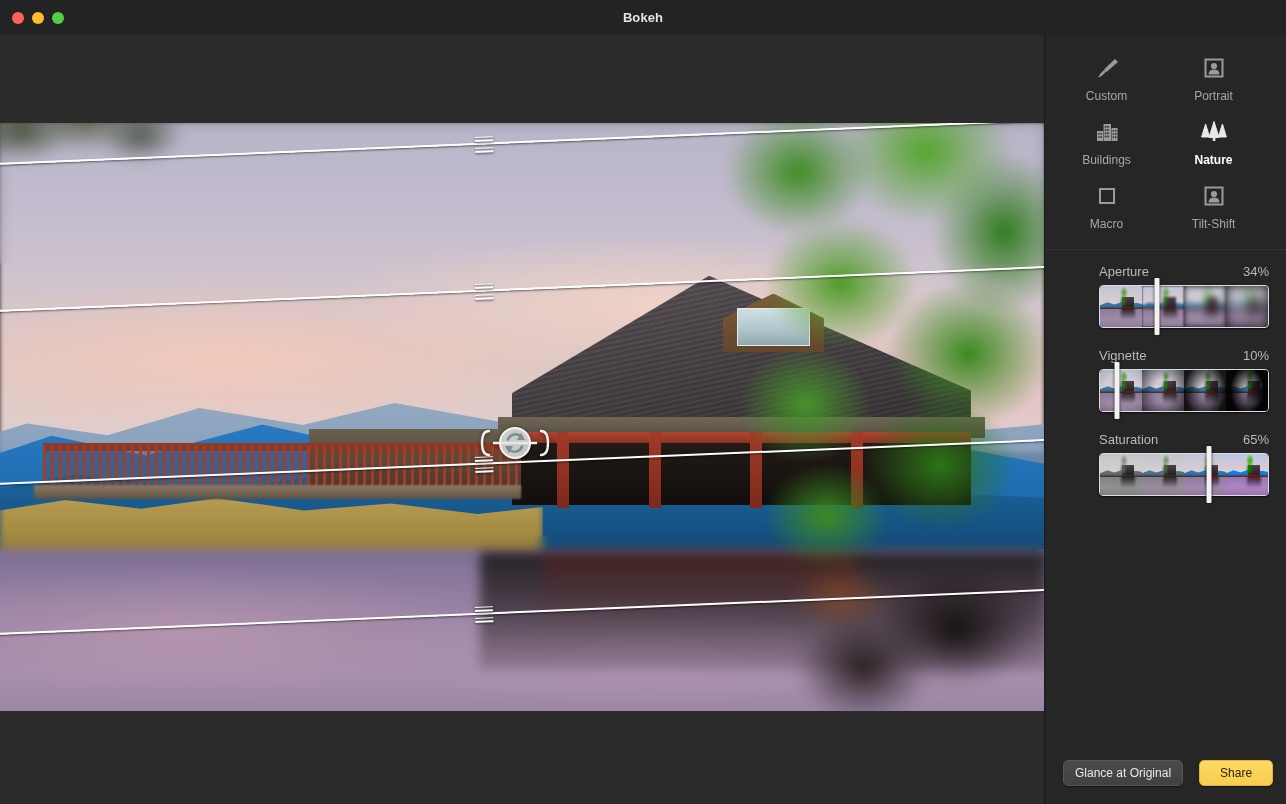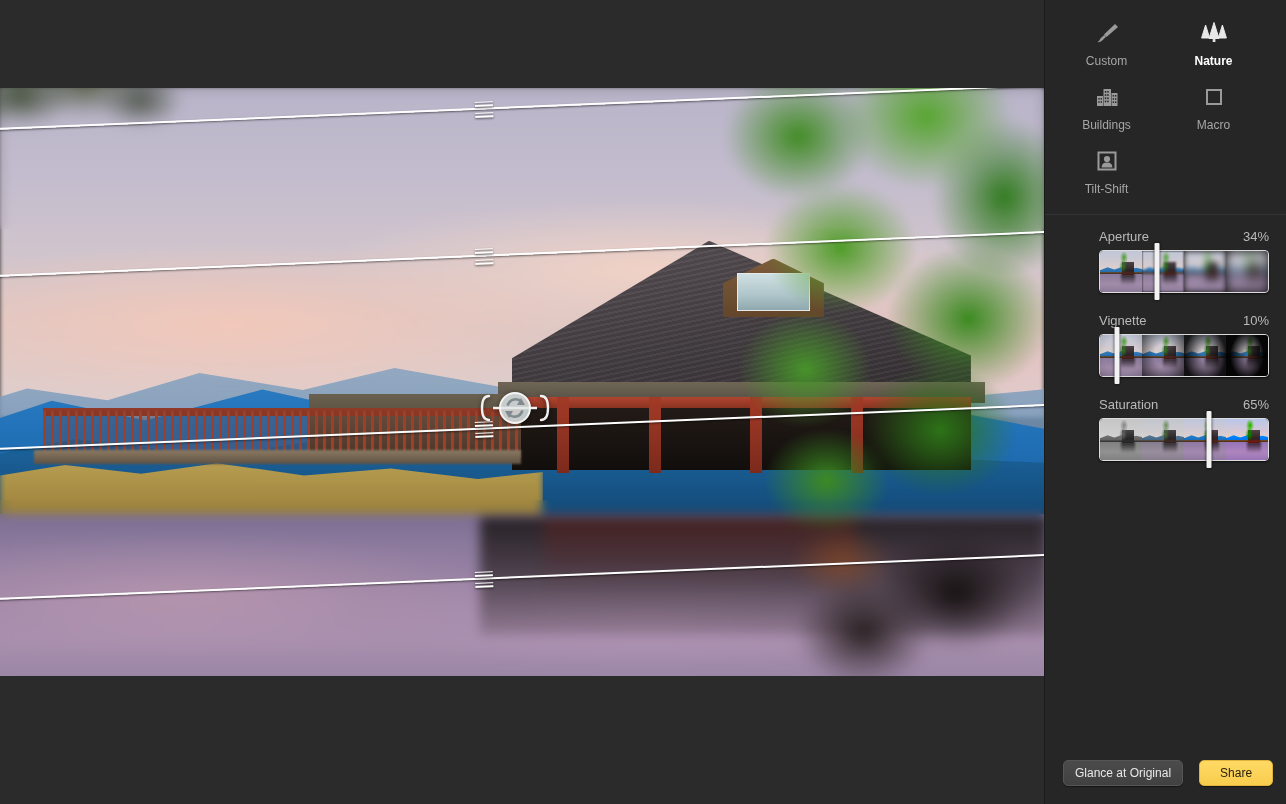--- a/index.html
+++ b/index.html
@@ -299,20 +299,28 @@
     background:linear-gradient(180deg,#ffd965 0%,#f8cd4e 100%);
     border-color:#e0b43a; color:#2a2206; font-weight:normal;
     min-width:74px; text-align:center;
   }
 </style>
 </head>
 <body>
 
 <div class="window">
 
+  <div class="titlebar">
+    <div class="traffic">
+      <span class="light red"></span>
+      <span class="light yellow"></span>
+      <span class="light green"></span>
+    </div>
+    <div class="win-title">Bokeh</div>
+  </div>
 
   <div class="body">
 
     <div class="canvas">
       <div class="photo-wrap">
         <div class="photo">
           <div class="sky"></div>
           <div class="mtn-far"></div>
           <div class="mtn-mid"></div>
           <div class="mtn-near"></div>
@@ -390,33 +398,29 @@
             <svg width="28" height="28" viewBox="0 0 28 28">
               <g fill="#9a9a9a">
                 <path d="M22 4 L25 7 L13.5 17 L11 14.5 Z"></path>
                 <path d="M11.2 15 L13 16.8 L9.5 20.3 Q6.8 22.8 4.5 22.2 Q6.8 20.6 7.4 18.6 Z"></path>
               </g>
             </svg>
           </span>
           <span class="lbl">Custom</span>
         </div>
 
-
-        <div class="preset active">
+        <div class="preset">
           <span class="ico">
-            <svg width="30" height="28" viewBox="0 0 30 28">
-              <g fill="#e8e8e8">
-                <path d="M6.6 5 L10.6 18 L2.6 18 Z"></path>
-                <path d="M15 2.5 L20 18.5 L10 18.5 Z"></path>
-                <path d="M23.4 5 L27.4 18 L19.4 18 Z"></path>
-                <rect x="14.2" y="17" width="1.7" height="4.5"></rect>
-              </g>
+            <svg width="28" height="28" viewBox="0 0 28 28">
+              <rect x="5.5" y="4.5" width="17" height="17" fill="none" stroke="#9a9a9a" stroke-width="2"></rect>
+              <circle cx="14" cy="11" r="3.1" fill="#9a9a9a"></circle>
+              <path d="M8.6 19.5 Q8.6 14.4 14 14.4 Q19.4 14.4 19.4 19.5 Z" fill="#9a9a9a"></path>
             </svg>
           </span>
-          <span class="lbl">Nature</span>
+          <span class="lbl">Portrait</span>
         </div>
 
         <div class="preset">
           <span class="ico">
             <svg width="28" height="28" viewBox="0 0 28 28">
               <g fill="#9a9a9a">
                 <rect x="4" y="12" width="6" height="10"></rect>
                 <rect x="10.5" y="5" width="7.5" height="17"></rect>
                 <rect x="18.5" y="9" width="6" height="13"></rect>
               </g>
@@ -438,20 +442,34 @@
                 <rect x="19.7" y="14.2" width="1.4" height="1.6"></rect>
                   <rect x="22" y="14.2" width="1.4" height="1.6"></rect>
                 <rect x="19.7" y="17.4" width="1.4" height="1.6"></rect>
                   <rect x="22" y="17.4" width="1.4" height="1.6"></rect>
               </g>
             </svg>
           </span>
           <span class="lbl">Buildings</span>
         </div>
 
+        <div class="preset active">
+          <span class="ico">
+            <svg width="30" height="28" viewBox="0 0 30 28">
+              <g fill="#e8e8e8">
+                <path d="M6.6 5 L10.6 18 L2.6 18 Z"></path>
+                <path d="M15 2.5 L20 18.5 L10 18.5 Z"></path>
+                <path d="M23.4 5 L27.4 18 L19.4 18 Z"></path>
+                <rect x="14.2" y="17" width="1.7" height="4.5"></rect>
+              </g>
+            </svg>
+          </span>
+          <span class="lbl">Nature</span>
+        </div>
+
         <div class="preset">
           <span class="ico">
             <svg width="28" height="28" viewBox="0 0 28 28">
               <rect x="7" y="6" width="14" height="14" fill="none" stroke="#9a9a9a" stroke-width="2"></rect>
             </svg>
           </span>
           <span class="lbl">Macro</span>
         </div>
 
         <div class="preset">

